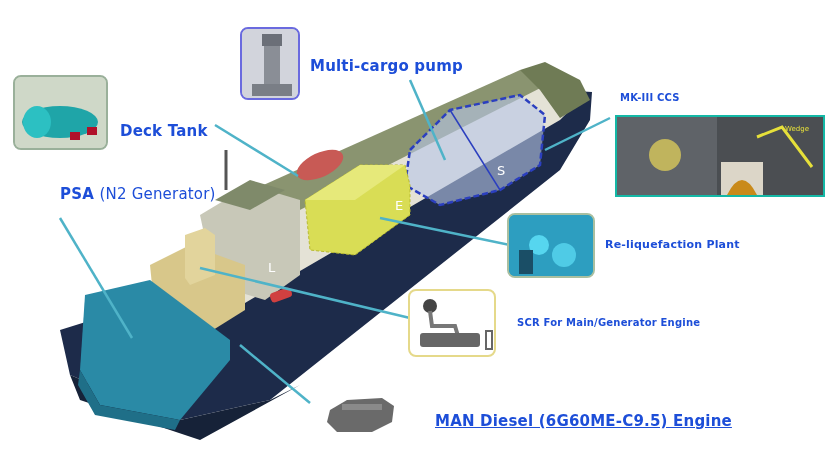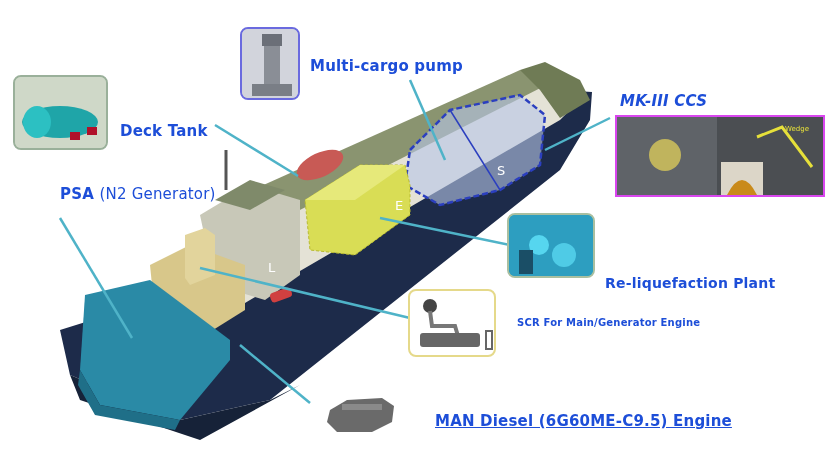--- a/index.html
+++ b/index.html
@@ -74,22 +74,22 @@
 <div class="thumb" style="left:240px;top:27px;width:60px;height:73px;background:#c8ccd8;border:2px solid #6a6adf;">
   <svg width="60" height="73" viewBox="0 0 60 73">
     <rect width="60" height="73" fill="#d2d4dc"></rect>
     <rect x="20" y="5" width="20" height="12" fill="#6b6f78"></rect>
     <rect x="22" y="17" width="16" height="40" fill="#8a8e96"></rect>
     <rect x="10" y="55" width="40" height="12" fill="#7a7e86"></rect>
   </svg>
 </div>
 <div class="label" style="left:310px;top:57px;font-size:15px;">Multi-cargo pump</div>
 
-<div class="label" style="left:620px;top:92px;font-size:15px;font-style:italic;">MK-III CCS</div>
-<div class="thumb" style="left:615px;top:115px;width:210px;height:82px;border-radius:0;border:2px solid #d946ef;background:#4a4e52;">
+<div class="label" style="left:620px;top:92px;font-size:10px;">MK-III CCS</div>
+<div class="thumb" style="left:615px;top:115px;width:210px;height:82px;border-radius:0;border:2px solid #14b8a6;background:#4a4e52;">
   <svg width="206" height="78" viewBox="0 0 206 78">
     <rect x="0" y="0" width="100" height="78" fill="#5f6368"></rect>
     <circle cx="48" cy="38" r="16" fill="#d8c85a" fill-opacity="0.8"></circle>
     <rect x="102" y="0" width="104" height="78" fill="#4b4e52"></rect>
     <rect x="104" y="45" width="42" height="33" fill="#dcd6c8"></rect>
     <path d="M110,78 Q125,48 140,78 Z" fill="#c98a1a"></path>
     <polyline points="140,20 165,10 180,30 195,50" stroke="#e6e03a" stroke-width="3" fill="none"></polyline>
     <text x="168" y="14" font-size="7" fill="#e6e03a" font-family="DejaVu Sans, sans-serif">Wedge</text>
   </svg>
 </div>
@@ -100,21 +100,21 @@
 </div>
 
 <div class="thumb" style="left:507px;top:213px;width:88px;height:65px;background:#2a9fbf;border:2px solid #a9bfa0;">
   <svg width="88" height="65" viewBox="0 0 88 65">
     <rect width="88" height="65" fill="#2d9ec0"></rect>
     <circle cx="30" cy="30" r="10" fill="#56d6ef"></circle>
     <circle cx="55" cy="40" r="12" fill="#4fcbe6"></circle>
     <rect x="10" y="35" width="14" height="24" fill="#1a4e66"></rect>
   </svg>
 </div>
-<div class="label" style="left:605px;top:238px;font-size:14px;margin-top:37px;">Re-liquefaction Plant</div>
+<div class="label" style="left:605px;top:238px;font-size:11px;">Re-liquefaction Plant</div>
 
 <div class="thumb" style="left:408px;top:289px;width:88px;height:68px;background:#ffffff;border:2px solid #e5d98a;">
   <svg width="88" height="68" viewBox="0 0 88 68">
     <circle cx="20" cy="15" r="7" fill="#444"></circle>
     <path d="M20,20 L22,35 L45,35 L48,45" stroke="#777" stroke-width="4" fill="none"></path>
     <rect x="10" y="42" width="60" height="14" rx="3" fill="#666"></rect>
     <rect x="76" y="40" width="6" height="18" fill="none" stroke="#666" stroke-width="2"></rect>
   </svg>
 </div>
 <div class="label" style="left:517px;top:317px;font-size:10px;">SCR For Main/Generator Engine</div>

